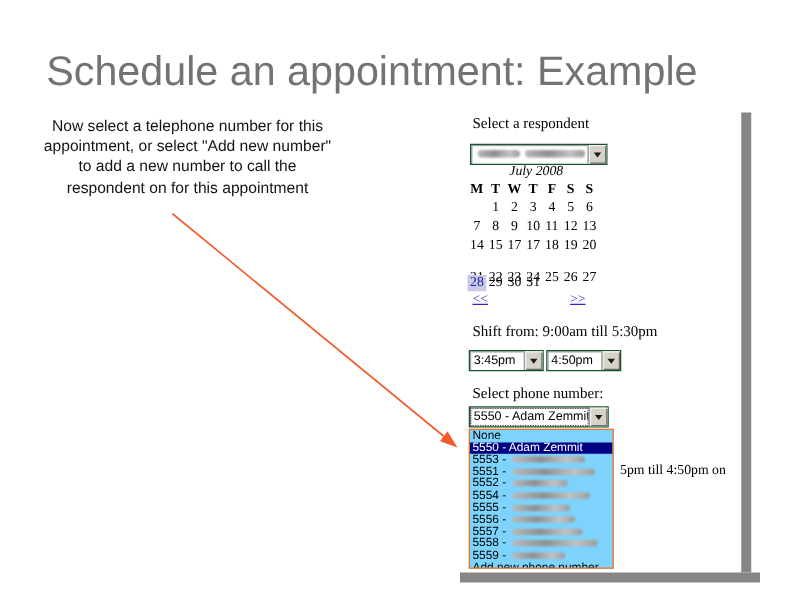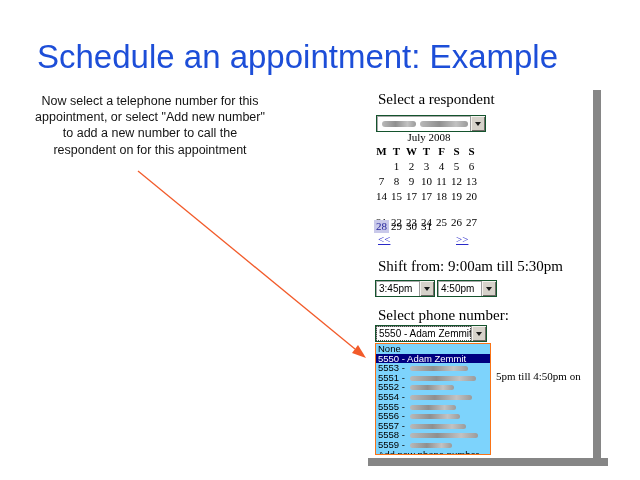--- a/index.html
+++ b/index.html
@@ -5,36 +5,36 @@
   * { margin:0; padding:0; box-sizing:border-box; }
   html,body { background:#fff; }
   body { font-family:"Liberation Sans", sans-serif; }
   #slide {
     position:relative; width:640px; height:480px; background:#ffffff;
     overflow:hidden;
   }
   
   .slide-title {
     position:absolute; left:37px; top:38px; font-size:33px; font-weight:400;
-    color:#1d4ed8; white-space:nowrap; font-family:"Liberation Sans", sans-serif;
+    color:#737373; white-space:nowrap; font-family:"Liberation Sans", sans-serif;
     letter-spacing:0px;
   }
   .instruction {
     position:absolute; left:30px; top:93px; width:240px;
     font-size:12.5px; line-height:16.2px; color:#141414;text-align:center;
   }
   .arrow-svg { position:absolute; left:0; top:0; pointer-events:none; }
 
   
   .shot {
     position:absolute; left:368px; top:86px; width:240px; height:380px;
     background:#fff; font-family:"Liberation Serif", serif; color:#000;
   }
   .shot .abs { position:absolute; }
-  .serif-label { font-size:15px; font-family:"Liberation Serif", serif; white-space:nowrap; }
+  .serif-label { font-size:12px; font-family:"Liberation Serif", serif; white-space:nowrap; }
 
   
   .combo {
     position:absolute; height:17px; background:#fff; display:flex; align-items:stretch;
     border:1px solid #14532d;
     box-shadow: inset 1px 1px 0 #a8a8a8;
   }
   .combo-text {
     flex:1; font-family:"Liberation Sans", sans-serif; font-size:10px;
     line-height:14px; padding:1px 2px 0 3px; white-space:nowrap; overflow:hidden;
@@ -53,21 +53,21 @@
 
   
   .blob {
     display:inline-block; height:6px; border-radius:3px;
     background:linear-gradient(90deg,#b9b9b9,#8f8f8f 40%,#c2c2c2 75%,#9b9b9b);
     filter:blur(0.7px); vertical-align:middle; margin:0 2px;
   }
 
   
   .cal-title { position:absolute; left:8px; top:45px; width:106px; text-align:center;
-    font-size:11px; }
+    font-size:11px;font-style:italic; }
   .cal-row { position:absolute; left:6px; display:flex; }
   .cal-cell {
     width:15px; text-align:center; font-size:11px; font-family:"Liberation Serif", serif;
     line-height:13px;
   }
   .cal-cell.hdr { font-weight:bold; }
   .cal-cell.sel { background:#c9c9ea; color:#22229a; }
   .cal-link {
     position:absolute; font-size:11px; color:#2929c8; text-decoration:underline;
     cursor:pointer; font-family:"Liberation Serif", serif;

